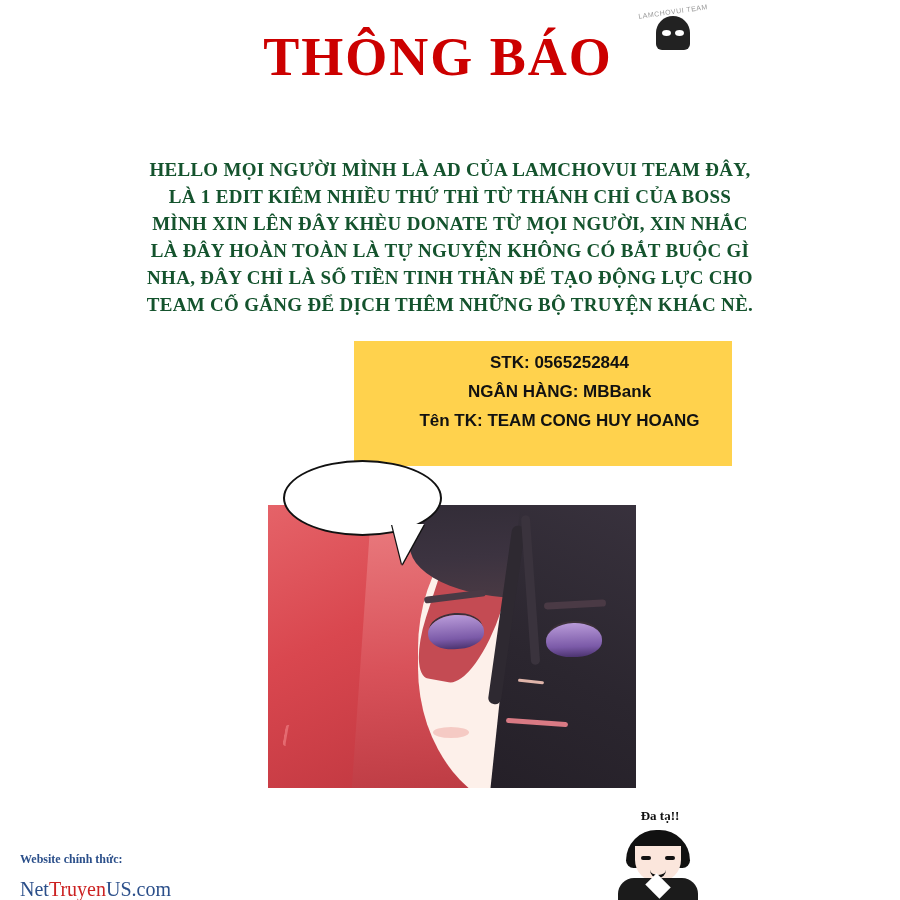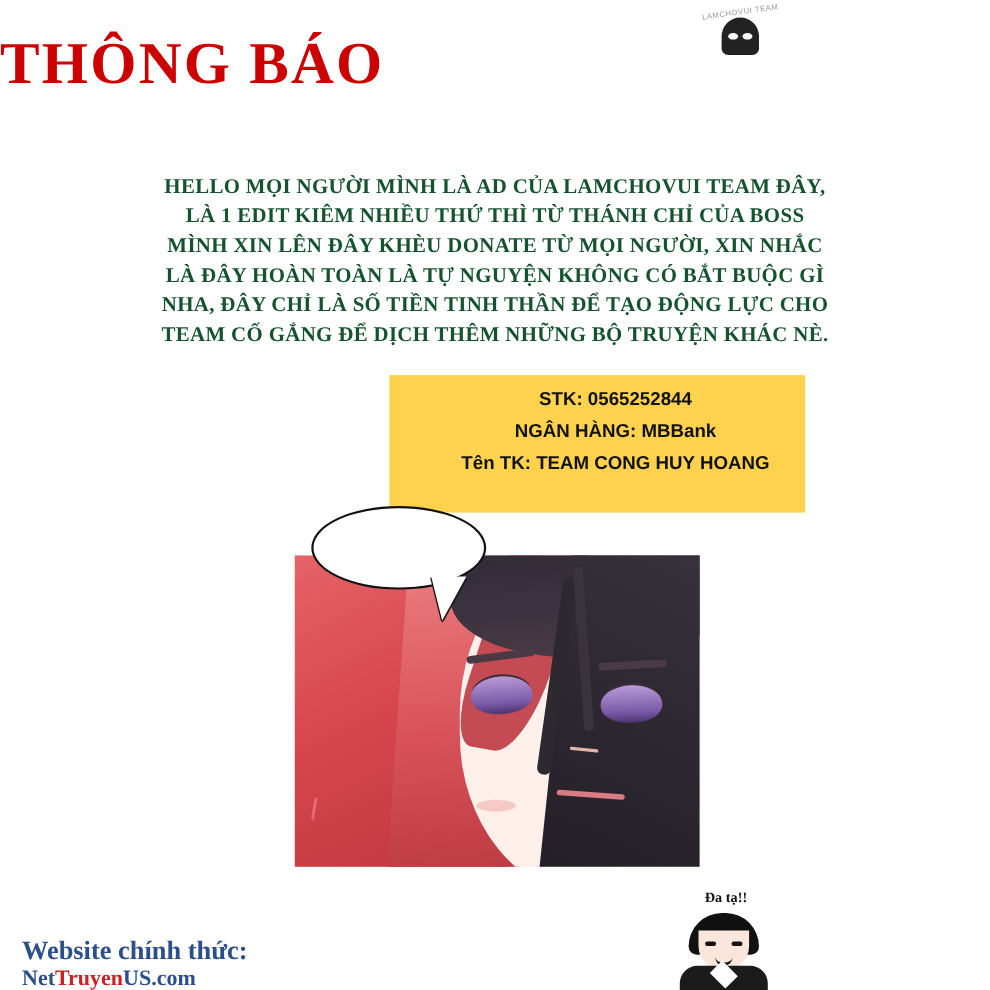--- a/index.html
+++ b/index.html
@@ -15,20 +15,21 @@
     overflow: hidden;
     font-family: "Liberation Sans", sans-serif;
   }
 
   
   .title {
     position: absolute;
     top: 26px;
     left: 0;
     width: 876px;
+    text-align: center;
     font-family: "Liberation Serif", serif;
     font-weight: bold;
     font-size: 54px;
     letter-spacing: 2px;
     color: #cc0000;
   }
   .subtitle {
     position: absolute;
     top: 105px;
     left: 0;
@@ -377,31 +378,31 @@
     height: 16px;
     background: #fff;
     transform: rotate(45deg);
   }
 
   
   .footer-line1 {
     position: absolute;
     top: 852px;
     left: 20px;
-    font-size: 24px;
+    font-size: 12px;
     font-weight: bold;
     color: #2b4f8a;
     font-family: "Liberation Serif", serif;
   }
   .footer-brand {
     position: absolute;
     top: 878px;
     left: 20px;
     font-size: 20px;
-    font-weight: bold;
+    font-weight: normal;
     font-family: "Liberation Serif", serif;
     color: #2b4f8a;
   }
   .footer-brand .net { color: #2b4f8a; }
   .footer-brand .truyen { color: #cc2222; }
   .footer-brand .us { color: #2b4f8a; }
   .footer-brand .dotcom { color: #2b4f8a; }
 </style>
 </head>
 <body>

